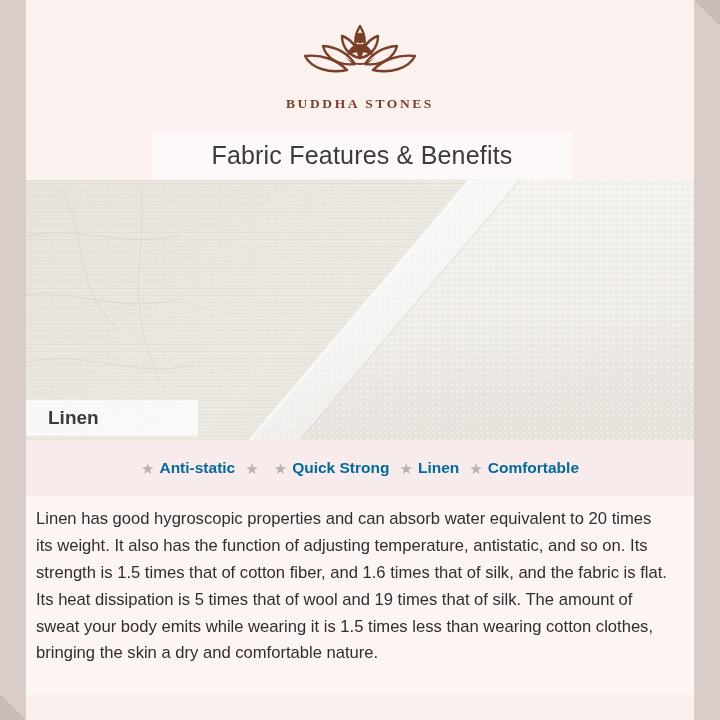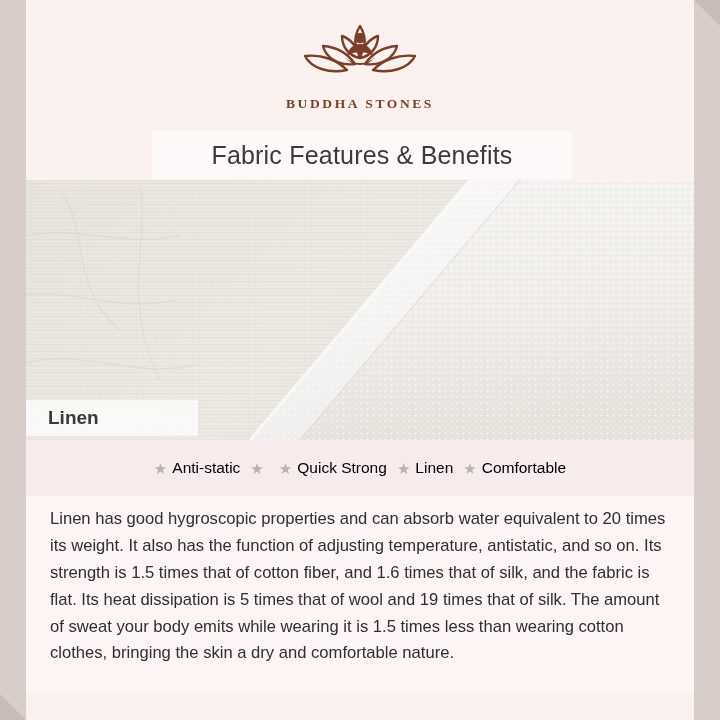--- a/index.html
+++ b/index.html
@@ -175,31 +175,31 @@
     padding: 0 5px;
   }
   .star {
     color: #b9b2ad;
     font-size: 15px;
     margin-right: 5px;
     line-height: 1;
   }
   .feature-label {
     font-size: 15.5px;
-    color: #000000;
-    font-weight: 400;
+    color: #0369a1;
+    font-weight: 700;
   }
 
   
   .body-copy {
     position: absolute;
     left: 0;
     top: 56px;
     width: 668px;
-    padding: 10px 24px 0 24px;
+    padding: 10px 24px 0 10px;
     box-sizing: border-box;
     font-size: 16.6px;
     line-height: 1.62;
     color: #2f2f2f;
     text-align: left;
   }
 </style>
 </head>
 <body>
 

